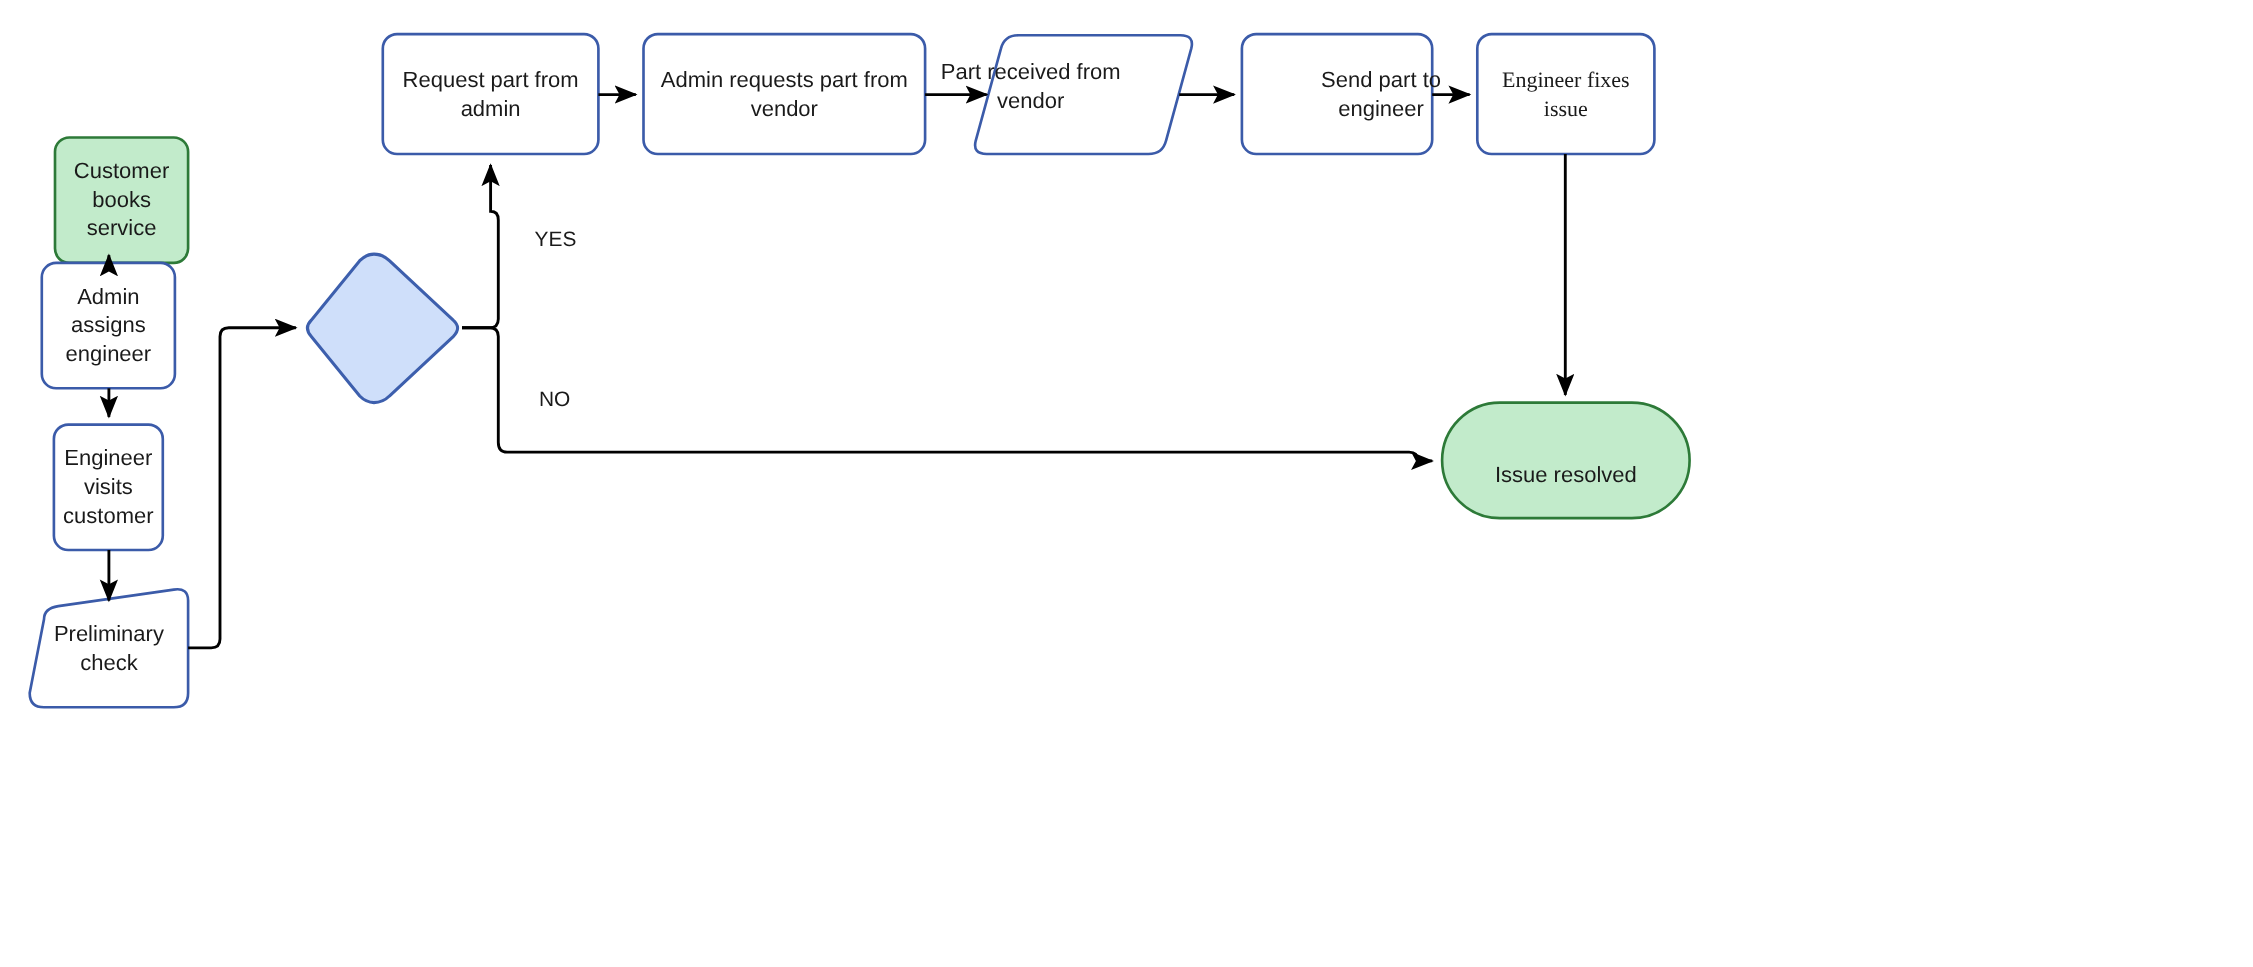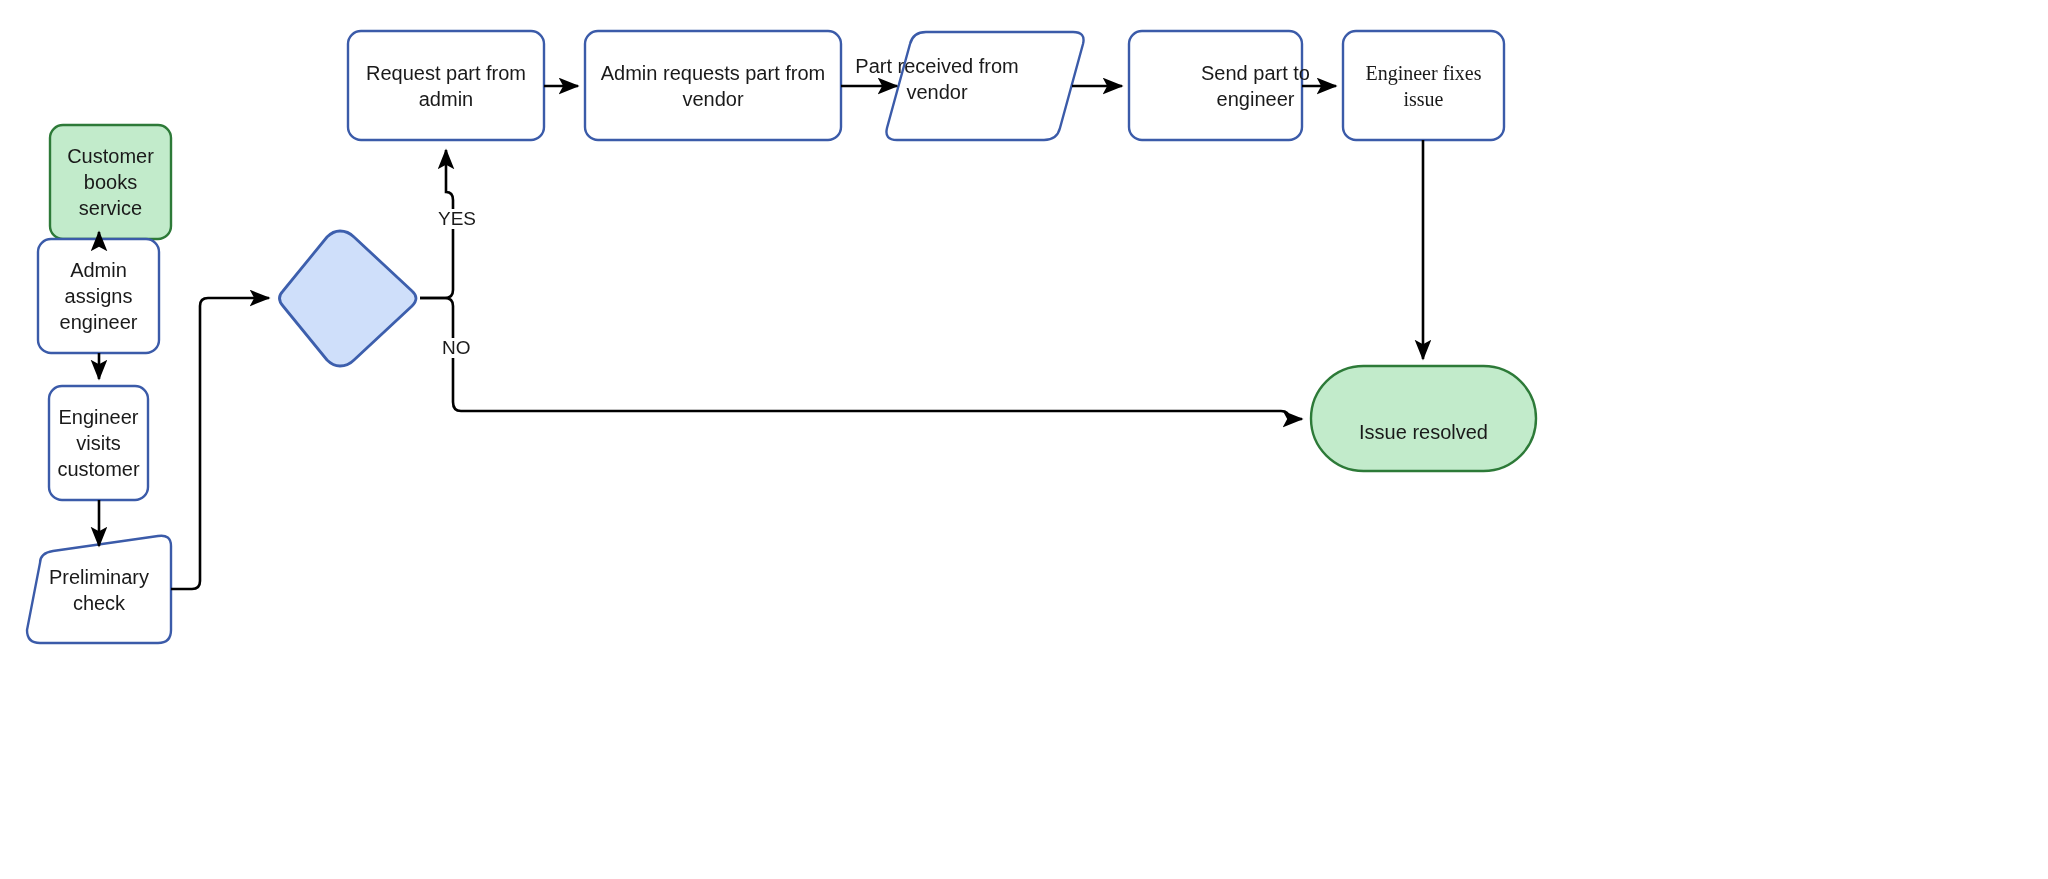--- a/index.html
+++ b/index.html
@@ -36,20 +36,21 @@
     white-space: pre-line;
   }
   .edge-label {
     position: absolute;
     color: #1a1a1a;
     font-size: 19px;
     font-family: "Liberation Sans", sans-serif;
     background: #ffffff;
     padding: 0 2px;
     line-height: 20px;
+    margin-left: 48px;
   }
 </style>
 </head>
 <body>
 
 <div id="canvas">
 
   <svg id="flow-svg" viewBox="0 0 2048 879" xmlns="http://www.w3.org/2000/svg">
     <defs>
       <marker id="arrowhead" markerWidth="9" markerHeight="9" refX="7.4" refY="3.2" orient="auto" markerUnits="strokeWidth">
@@ -130,15 +131,15 @@
 vendor</div>
 
   <div class="node-label" style="left:1129px; top:31px; width:173px; height:109px;margin-left:40px;">Send part to engineer</div>
 
   <div class="node-label" style="left:1343px; top:31px; width:161px; height:109px;font-family:Liberation Serif, serif;">Engineer fixes issue</div>
 
   <div class="node-label" style="left:1311px; top:366px; width:225px; height:131px;">Issue resolved</div>
 
   <div class="edge-label" style="left:436px; top:209px;">YES</div>
 
-  <div class="edge-label" style="left:440px; top:338px;">NO</div>
+  <div class="edge-label" style="left:440px; top:354px;">NO</div>
 
 </div>
 
 </body></html>

